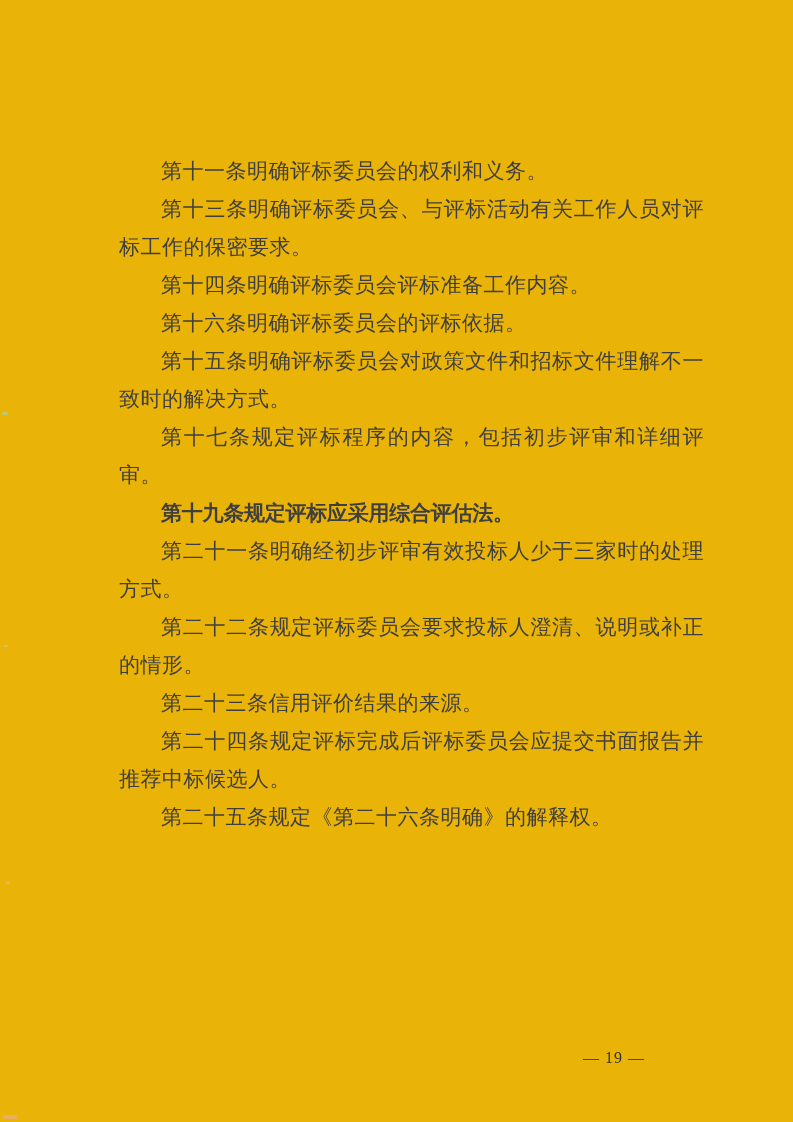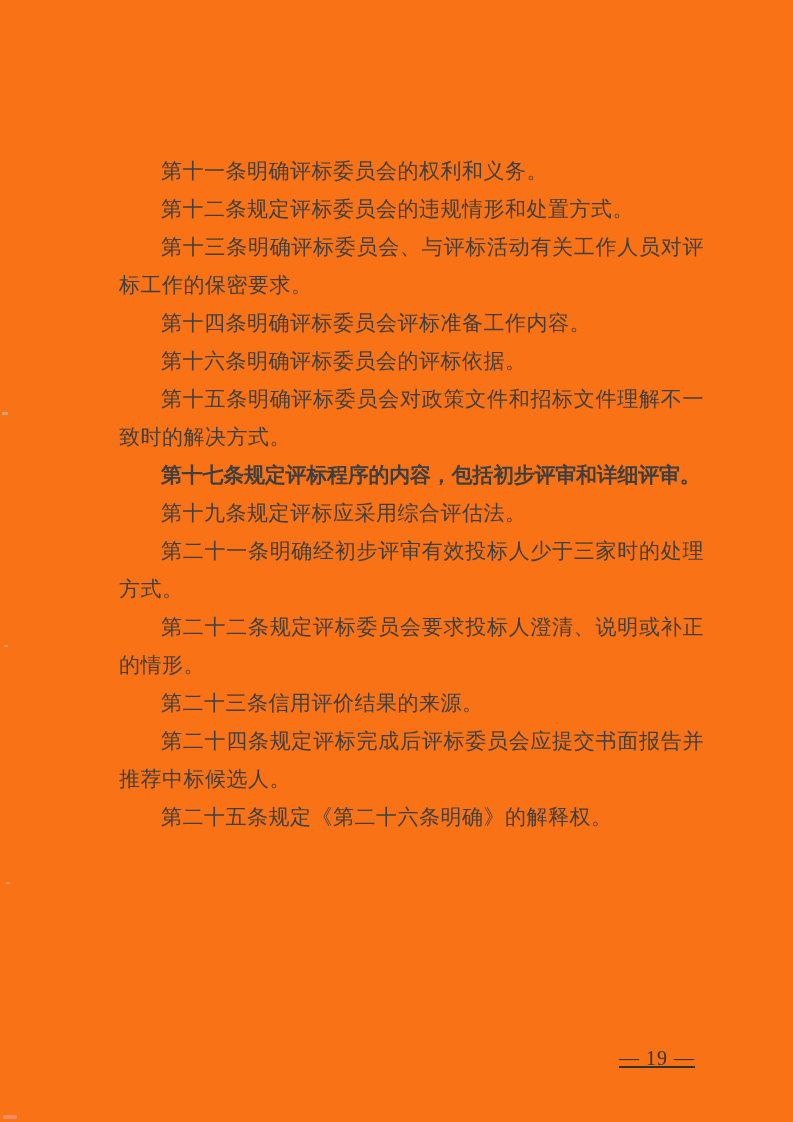--- a/index.html
+++ b/index.html
@@ -10,21 +10,21 @@
     width: 793px;
     height: 1122px;
     position: relative;
     background: #fefefe;
     overflow: hidden;
     font-family: "Liberation Serif", "DejaVu Serif", serif;
   }
   .page {
     position: absolute;
     inset: 0;
-    background: #f97316;
+    background: #eab308;
   }
   .doc-body {
     position: absolute;
     left: 119px;
     top: 152px;
     width: 585px;
     color: #3f3f3f;
     font-size: 21px;
     line-height: 38px;
     text-align: justify;
@@ -39,46 +39,44 @@
   
   .doc-body p:nth-of-type(7) {
     letter-spacing: -0.25px;
     font-weight: bold;
   }
   .page-footer {
     position: absolute;
     left: 583px;
     top: 1044px;
     width: 112px;
-    text-align: right;
-    font-size: 20px;
+    text-align: left;
+    font-size: 16px;
     line-height: 28px;
     color: #333333;
     letter-spacing: 1px;
-    text-decoration: underline;
   }
   
   .scan-speck {
     position: absolute;
     border-radius: 1px;
     opacity: 0.45;
   }
   .speck-1 { left: 2px;  top: 412px;  width: 6px; height: 3px; background: #7fe8e8; }
   .speck-2 { left: 4px;  top: 645px;  width: 4px; height: 2px; background: #9fdede; }
   .speck-3 { left: 6px;  top: 882px;  width: 4px; height: 2px; background: #f0b8d8; }
   .speck-4 { left: 3px;  top: 1115px; width: 14px; height: 4px; background: #e9a8c9; }
 </style>
 </head>
 <body>
 
 <div class="page">
 
   <div class="doc-body">
       <p>第十一条明确评标委员会的权利和义务。</p>
-      <p>第十二条规定评标委员会的违规情形和处置方式。</p>
       <p>第十三条明确评标委员会、与评标活动有关工作人员对评标工作的保密要求。</p>
       <p>第十四条明确评标委员会评标准备工作内容。</p>
       <p>第十六条明确评标委员会的评标依据。</p>
       <p>第十五条明确评标委员会对政策文件和招标文件理解不一致时的解决方式。</p>
       <p>第十七条规定评标程序的内容，包括初步评审和详细评审。</p>
       <p>第十九条规定评标应采用综合评估法。</p>
       <p>第二十一条明确经初步评审有效投标人少于三家时的处理方式。</p>
       <p>第二十二条规定评标委员会要求投标人澄清、说明或补正的情形。</p>
       <p>第二十三条信用评价结果的来源。</p>
       <p>第二十四条规定评标完成后评标委员会应提交书面报告并推荐中标候选人。</p>

